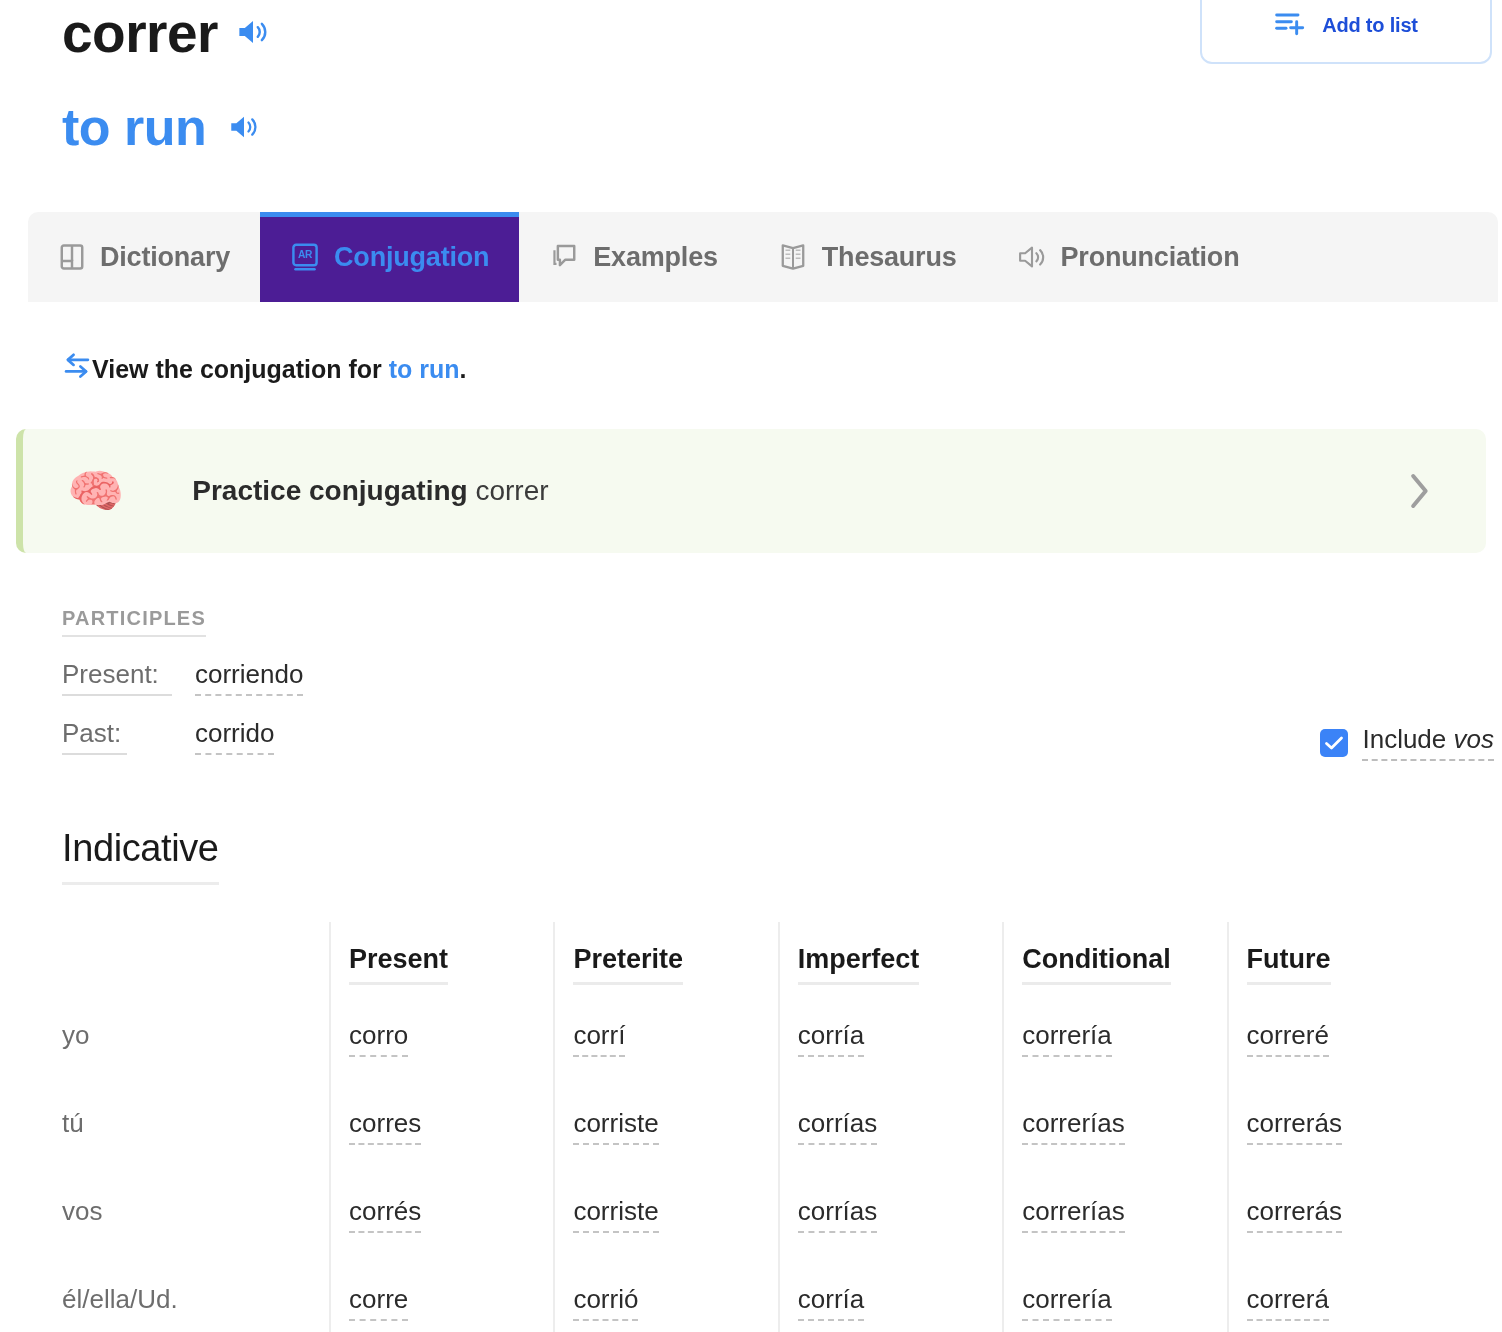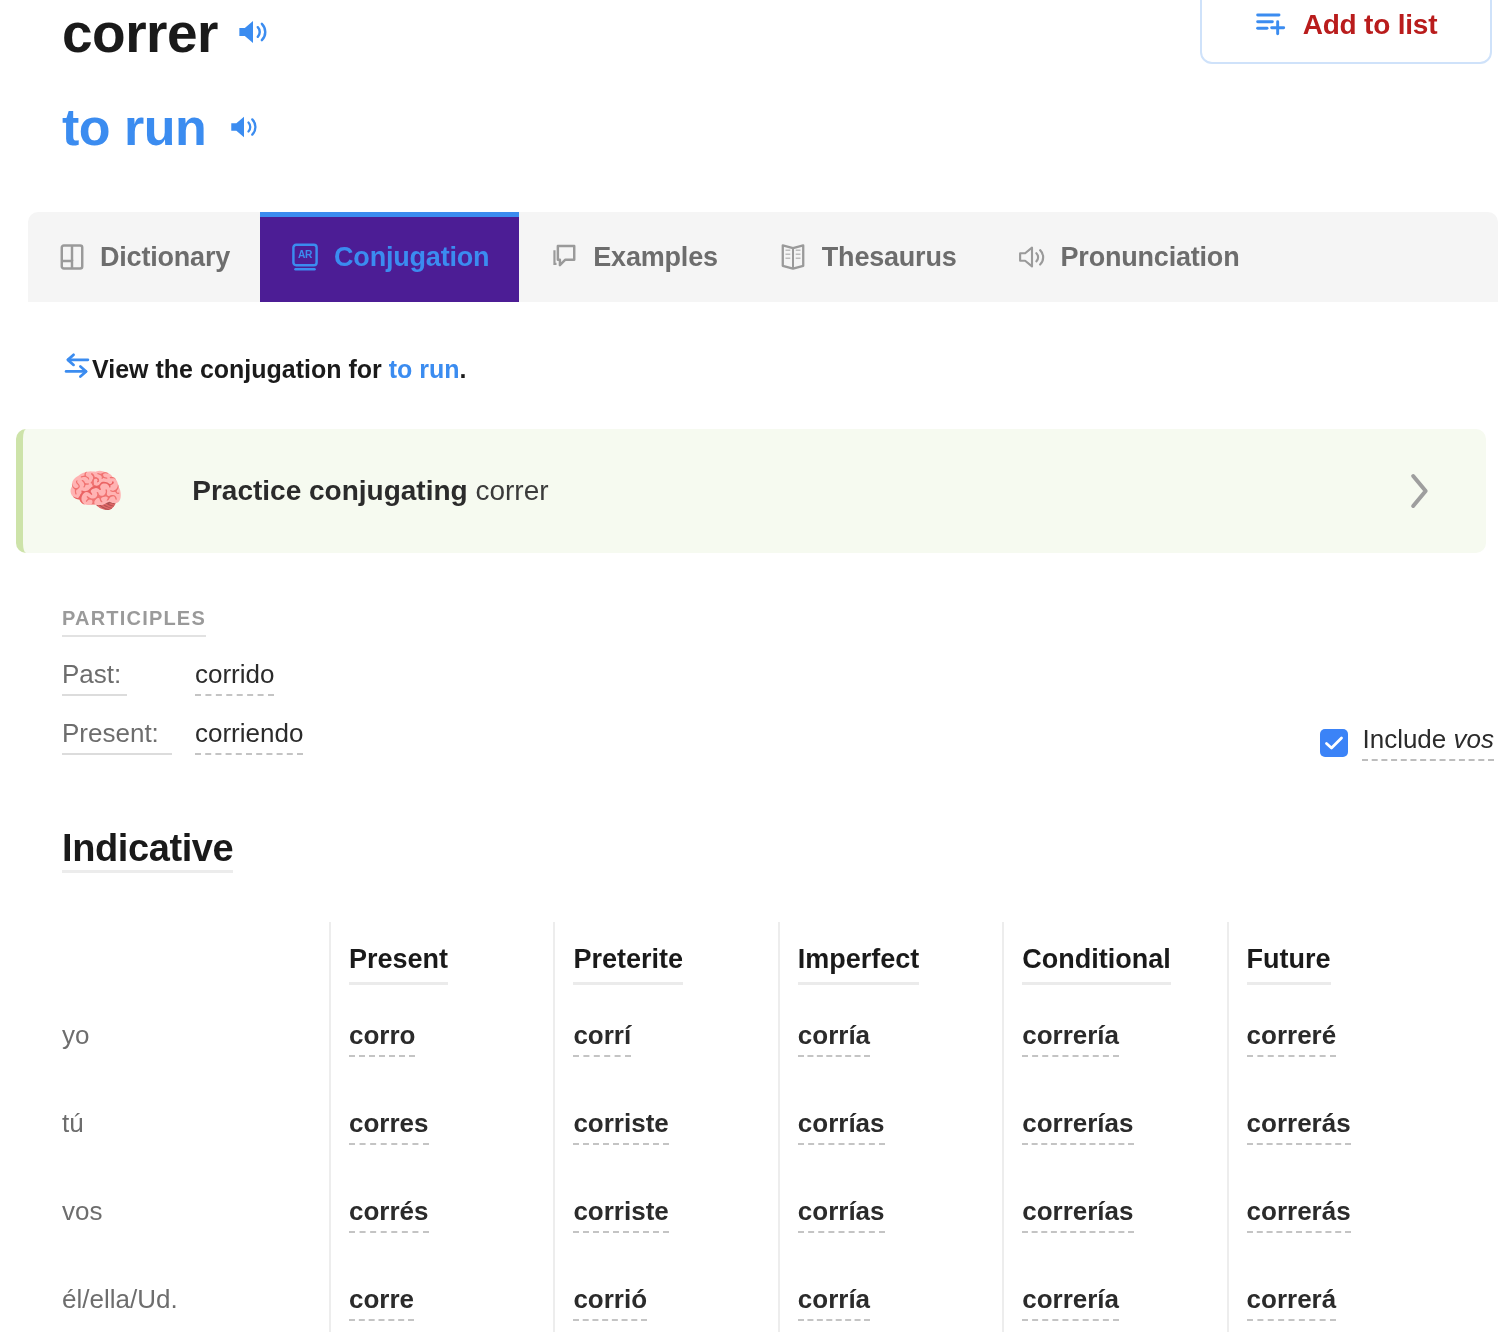--- a/index.html
+++ b/index.html
@@ -33,21 +33,21 @@
   
   .add-to-list {
     position: absolute; right: 10px; top: -16px;
     width: 292px; height: 78px;
     border: 2px solid #cfe2fa; border-radius: 12px;
     background: #ffffff;
     display: flex; align-items: center; justify-content: center;
     gap: 16px; cursor: pointer;
   }
   .add-to-list .lbl {
-    font-size: 28px; font-weight: bold; color: #b91c1c; letter-spacing: -0.2px;
+    font-size: 20px; font-weight: bold; color: #1d4ed8; letter-spacing: -0.2px;
   }
 
   
   .tabbar {
     position: absolute; left: 28px; top: 210px;
     width: 1470px; height: 90px;
     background: #f5f5f5;
     border-radius: 10px 10px 0 0;
     display: flex; align-items: stretch;
     overflow: hidden;
@@ -130,24 +130,24 @@
   }
   .ivlabel {
     font-size: 26px; color: #2b2b2b;
     border-bottom: 2px dashed #bdbdbd; padding-bottom: 4px;
   }
   .ivlabel i { font-style: italic; }
 
   
   .indicative {
     position: absolute; left: 62px; top: 825px;
-    font-size: 38px; font-weight: bold; color: #1a1a1a;
+    font-size: 38px; font-weight: normal; color: #1a1a1a;
     letter-spacing: -0.4px;
     border-bottom: 3px solid #ececec;
-    display: inline-block;  text-align: right;
+    display: inline-block; padding-bottom: 12px; text-align: right;
   }
 
   
   .ctable {
     position: absolute; left: 52px; top: 920px;
     width: 1400px;
     border-collapse: collapse;
   }
   .ctable td, .ctable th { text-align: left; vertical-align: top; }
   .ctable .c-pron { width: 254px; padding-left: 10px; }
@@ -155,21 +155,21 @@
   .ctable thead th { padding-top: 22px; padding-bottom: 0; height: 78px; }
   .ctable thead .hlabel {
     font-size: 27px; font-weight: bold; color: #1a1a1a;
     border-bottom: 3px solid #ebebeb; display: inline-block; padding-bottom: 7px;
   }
   .ctable tbody td { height: 88px; padding-top: 20px; }
   .pron { font-size: 26px; color: #6d6d6d; }
   .form {
     font-size: 26px; color: #2b2b2b;
     border-bottom: 2px dashed #c4c4c4; display: inline-block;
-    padding-bottom: 4px; cursor: pointer; font-weight: bold;
+    padding-bottom: 4px; cursor: pointer;
   }
 </style>
 </head>
 <body>
 
 <div class="page">
 
   <div class="headword-block">
     <div class="headword-row row-head1">
       <h1 class="headword">correr</h1>
@@ -280,27 +280,27 @@
     <span class="ptext"><b>Practice conjugating</b><span class="verb"> correr</span></span>
     <span class="chev">
       <svg width="26" height="40" viewBox="0 0 14 24" fill="none">
         <path d="M3.5 3 L11 12 L3.5 21" stroke="#9e9e9e" stroke-width="2.4" fill="none" stroke-linecap="round" stroke-linejoin="round"></path>
       </svg>
     </span>
   </div>
 
   <div class="participles">
     <div class="ptitle">PARTICIPLES</div>
+    <div class="prow prow-present">
+      <span class="plabel">Present:</span>
+      <span class="pvalue">corriendo</span>
+    </div>
     <div class="prow prow-past">
       <span class="plabel">Past:</span>
       <span class="pvalue">corrido</span>
-    </div>
-    <div class="prow prow-present">
-      <span class="plabel">Present:</span>
-      <span class="pvalue">corriendo</span>
     </div>
   </div>
 
   <div class="includevos">
     <span class="cbox">
       <svg width="20" height="16" viewBox="0 0 20 16" fill="none">
         <path d="M2.5 8.5 L7.5 13 L17.5 3" stroke="#ffffff" stroke-width="2.8" fill="none" stroke-linecap="round" stroke-linejoin="round"></path>
       </svg>
     </span>
     <span class="ivlabel"><span>Include </span><i>vos</i></span>

